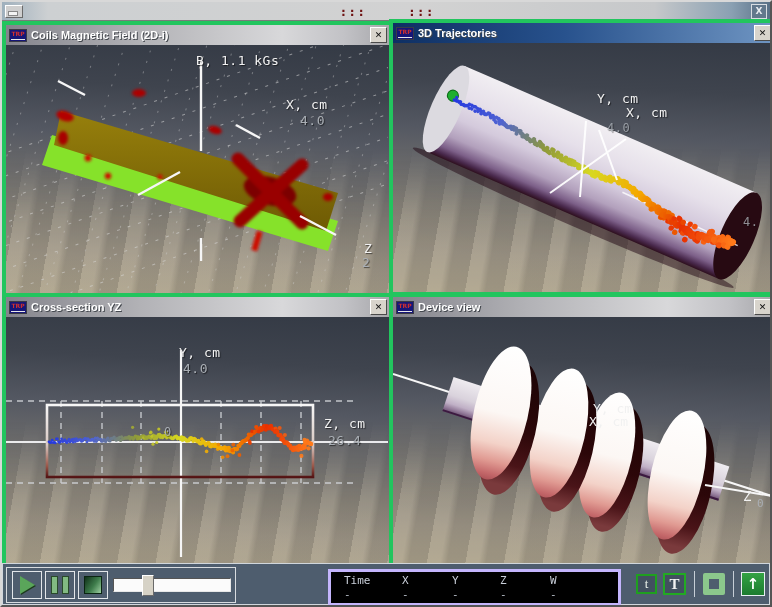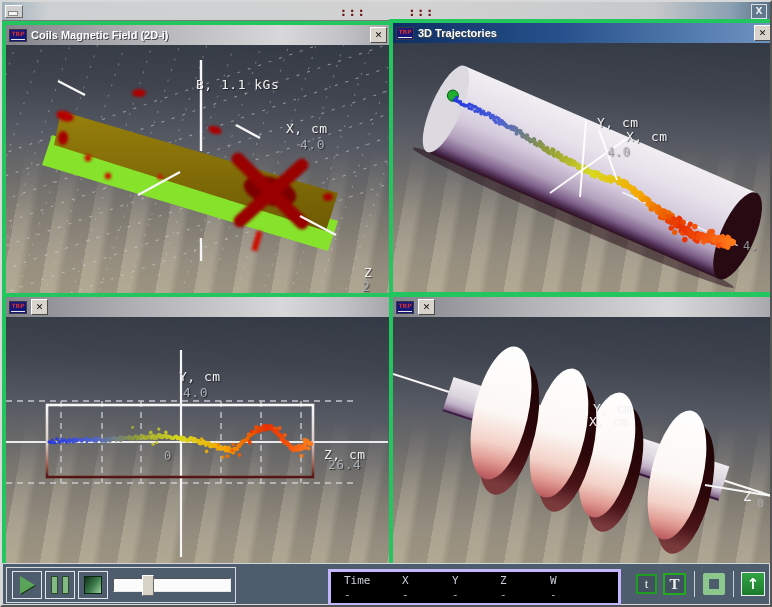--- a/index.html
+++ b/index.html
@@ -37,21 +37,21 @@
 
   .canvas{position:absolute;left:0;top:20px;right:0;bottom:0;overflow:hidden;
     background:linear-gradient(183deg,#343a45 0%,#3f444e 20%,#545862 38%,#6e6d6c 55%,#8b8579 70%,#a09786 84%,#aea violet 100%);
     background:linear-gradient(183deg,#343a45 0%,#3f444e 20%,#545862 38%,#6e6d6c 55%,#8b8579 70%,#a09786 84%,#aca289 100%);}
   .canvas::after{content:"";position:absolute;inset:0;
     background:repeating-linear-gradient(100deg,rgba(244,238,224,.12) 0 13px,rgba(46,50,60,.10) 20px 38px);
     -webkit-mask-image:linear-gradient(to bottom,transparent 42%,#000 72%);
     mask-image:linear-gradient(to bottom,transparent 42%,#000 72%);pointer-events:none;}
   .canvas svg{position:absolute;left:0;top:0;z-index:2;}
   .lbl{position:absolute;z-index:3;font:13px "DejaVu Sans Mono",monospace;color:#f1f1f1;
-    text-shadow:1px 1px 1px rgba(0,0,0,.55);letter-spacing:.5px;white-space:pre;margin-top:24px;}
+    text-shadow:1px 1px 1px rgba(0,0,0,.55);letter-spacing:.5px;white-space:pre;}
   .lbl.gray{color:#a9aeb4;}
   .lbl.small{font-size:12px;}
 
   
   .toolbar{position:absolute;left:2px;top:563px;width:768px;height:42px;background:#4e5d6e;border:1px solid #d0d6dc;box-sizing:border-box;}
   .tgroup{position:absolute;left:3px;top:3px;width:228px;height:34px;border:1px solid #d8dce0;}
   .tb-btn{position:absolute;top:3px;width:28px;height:26px;border:1px solid #e2e6ea;background:transparent;
     display:flex;align-items:center;justify-content:center;cursor:pointer;}
   .play-tri{width:0;height:0;border-left:15px solid #5aa55a;border-top:9px solid transparent;border-bottom:9px solid transparent;
     filter:drop-shadow(1px 1px 0 #1c3a1c);}
@@ -491,20 +491,21 @@
       <div class="lbl" style="left:204px;top:48px;">Y, cm</div>
       <div class="lbl" style="left:233px;top:62px;">X, cm</div>
       <div class="lbl gray small" style="left:214px;top:78px;opacity:.8;">4.0</div>
       <div class="lbl gray small" style="left:350px;top:172px;opacity:.8;">4.</div>
     </div>
   </div>
 
   <div class="panel p-bl">
     <div class="ptitle">
       <div class="trp">TRP</div>
+      <div class="txt">Cross-section YZ</div>
       <div class="pclose">✕</div>
     </div>
     <div class="canvas">
       <svg width="382" height="247" viewBox="0 0 382 247">
         <defs>
           <linearGradient id="rectGrad" gradientUnits="userSpaceOnUse" x1="0" y1="88" x2="0" y2="160">
             <stop offset="0" stop-color="#f6f6f6"></stop>
               <stop offset="0.55" stop-color="#d8c8c2"></stop>
             <stop offset="0.85" stop-color="#9a5648"></stop>
               <stop offset="1" stop-color="#541414"></stop>
@@ -801,29 +802,30 @@
             <circle cx="301.8" cy="125.3" r="2.3" fill="rgb(253,117,24)"></circle>
             <circle cx="298.9" cy="125.1" r="2.1" fill="rgb(255,122,26)" fill-opacity="0.9"></circle>
             <circle cx="302.9" cy="126.2" r="2.3" fill="rgb(254,118,25)"></circle>
             <circle cx="303.9" cy="126.2" r="2.3" fill="rgb(254,120,25)"></circle>
             <circle cx="302.6" cy="131.4" r="2.1" fill="rgb(255,122,26)" fill-opacity="0.9"></circle>
             <circle cx="305.0" cy="127.0" r="2.3" fill="rgb(255,122,26)"></circle>
           </g>
       </svg>
       <div class="lbl" style="left:173px;top:28px;">Y, cm</div>
       <div class="lbl gray" style="left:177px;top:44px;">4.0</div>
-      <div class="lbl" style="left:318px;top:106px;">Z, cm</div>
+      <div class="lbl" style="left:318px;top:99px;">Z, cm</div>
       <div class="lbl gray" style="left:322px;top:116px;">26.4</div>
       <div class="lbl gray small" style="left:158px;top:108px;">0</div>
     </div>
   </div>
 
   <div class="panel p-br">
     <div class="ptitle">
       <div class="trp">TRP</div>
+      <div class="txt">Device view</div>
       <div class="pclose">✕</div>
     </div>
     <div class="canvas">
       <svg width="379" height="246" viewBox="0 0 379 246">
         <defs>
           <linearGradient id="diskGrad" gradientUnits="userSpaceOnUse" x1="0" y1="-70" x2="0" y2="70">
             <stop offset="0" stop-color="#ffffff"></stop>
               <stop offset="0.5" stop-color="#fcf7f4"></stop>
             <stop offset="0.72" stop-color="#f3d2c8"></stop>
               <stop offset="0.85" stop-color="#e09a92"></stop>

